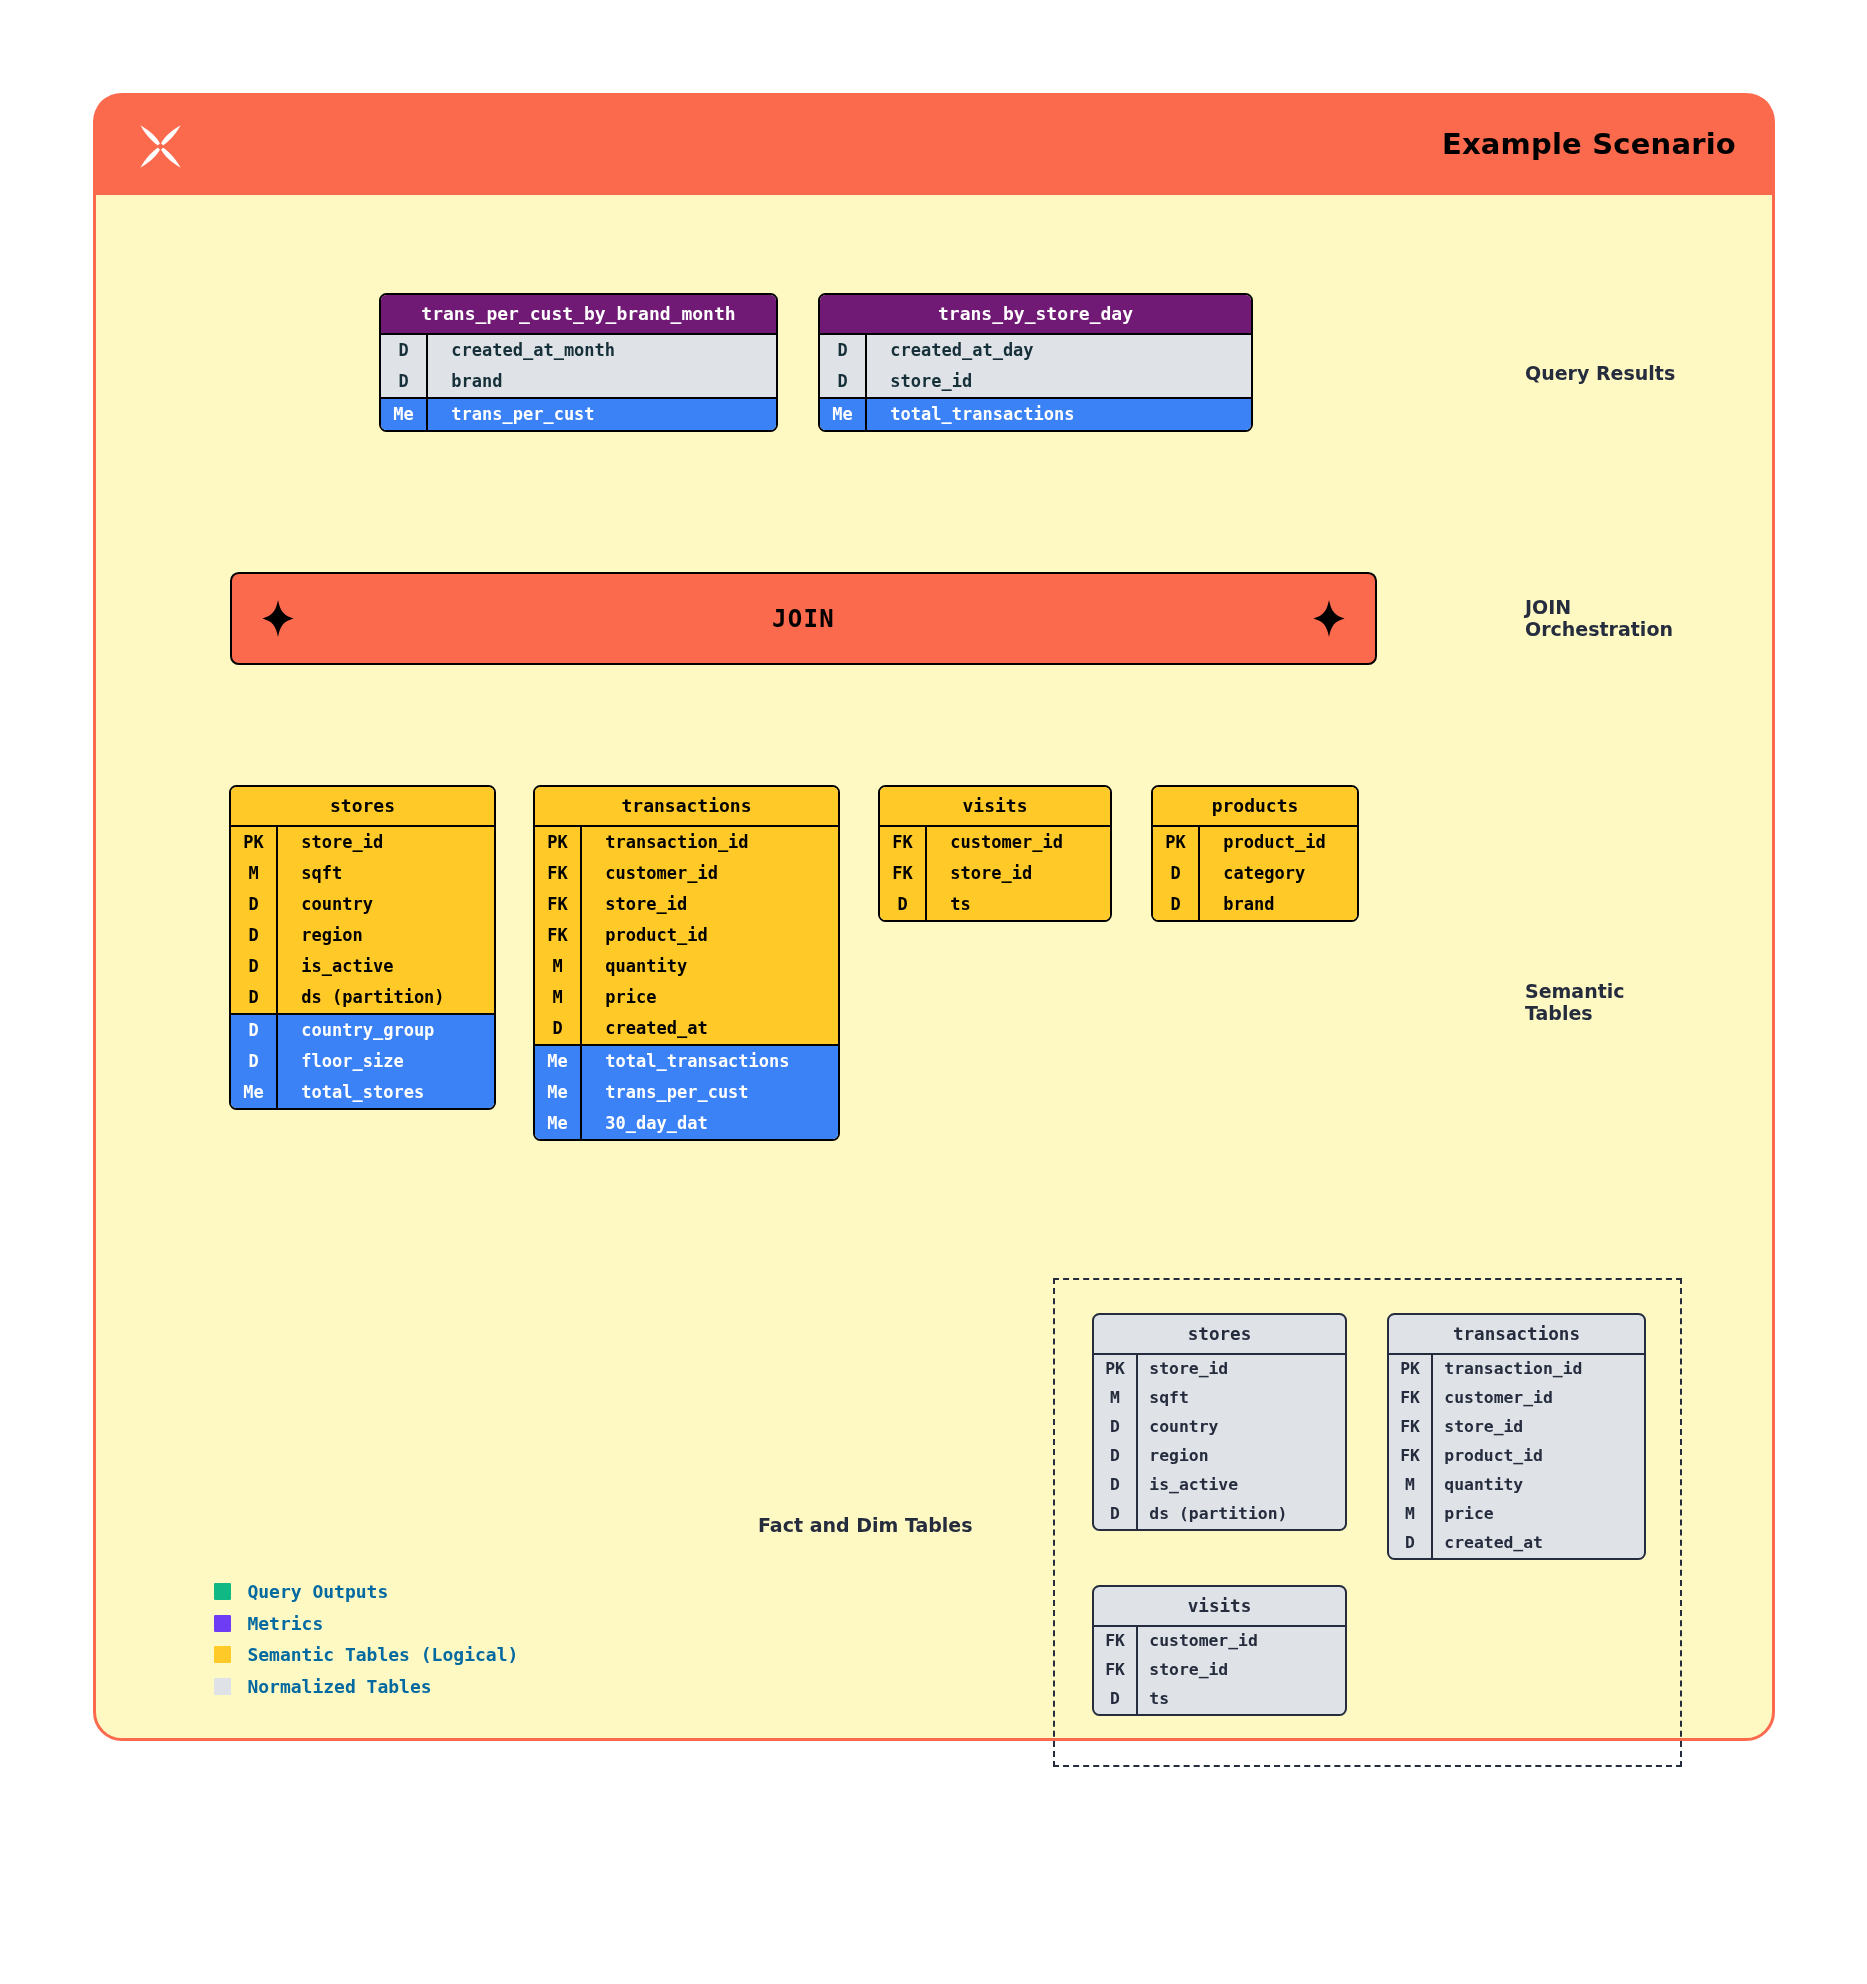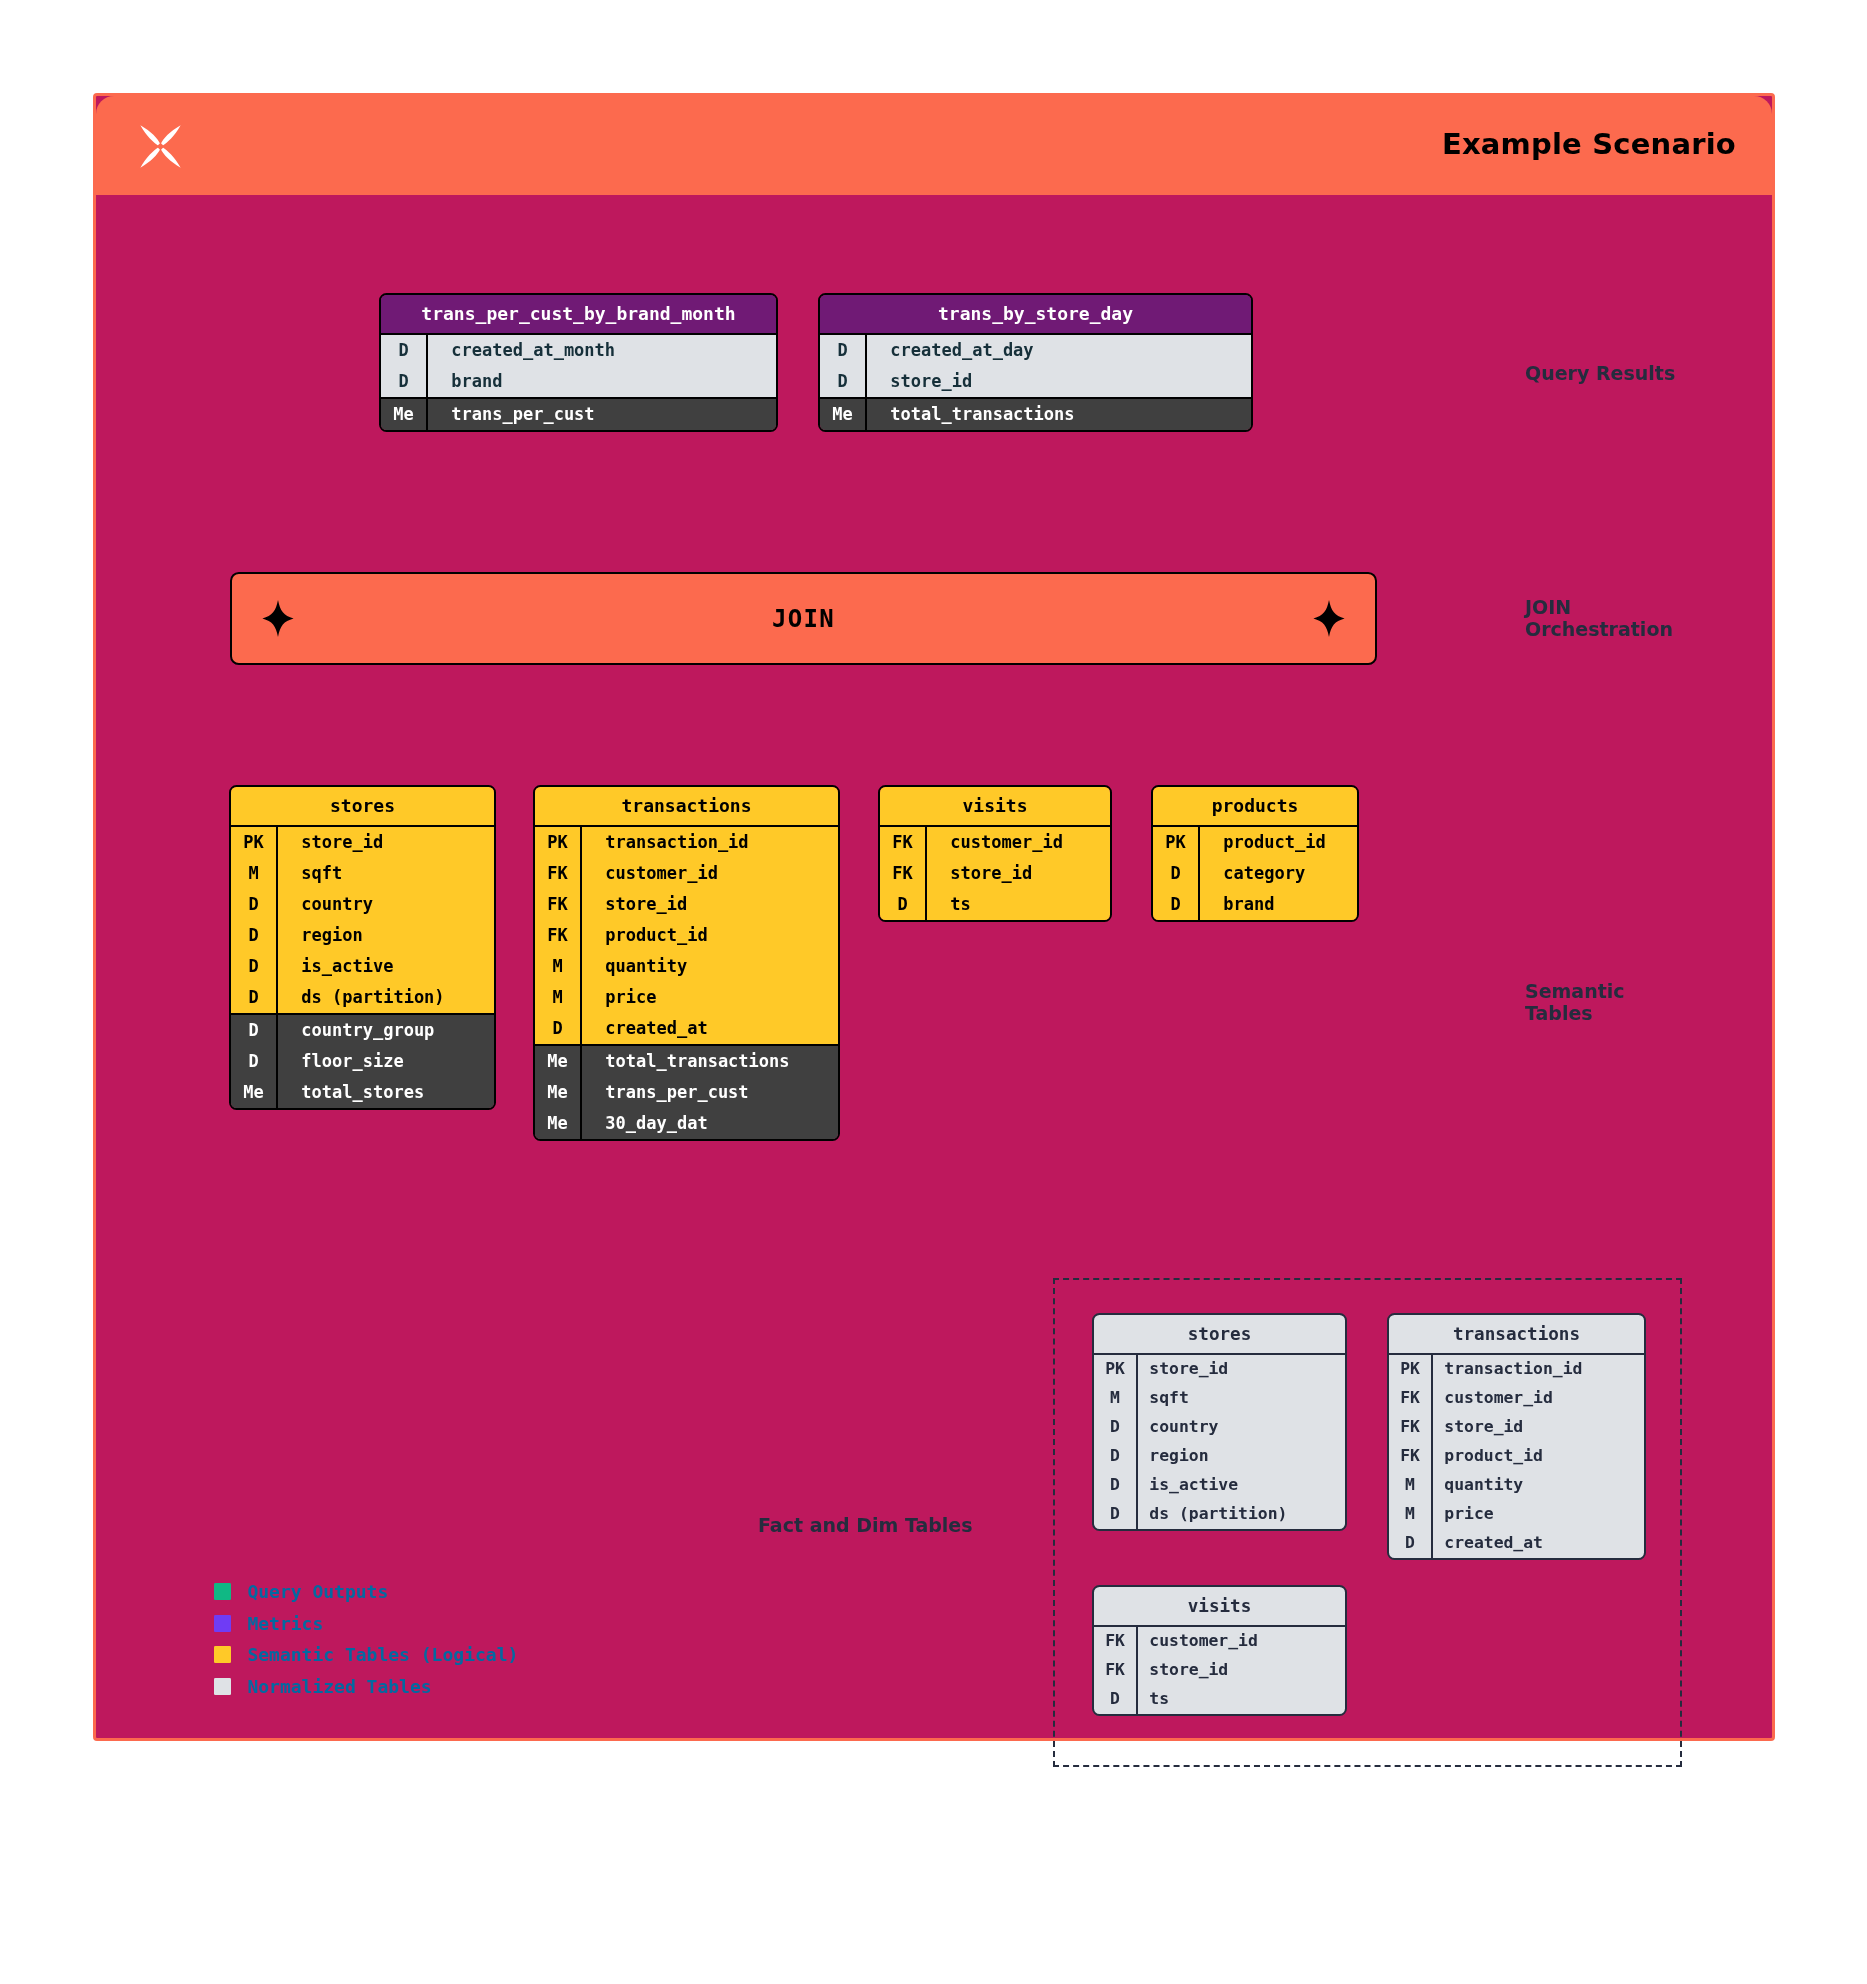--- a/index.html
+++ b/index.html
@@ -1,20 +1,20 @@
 <!DOCTYPE html>
 <html style="font-size:10px"><head>
 <meta charset="utf-8">
 <style>
   html,body{margin:0;padding:0;background:#ffffff;}
   body{width:1868px;height:1985px;font-family:"DejaVu Sans Mono",monospace;overflow:hidden;}
 
   .frame{
     position:absolute;left:93px;top:93px;width:1682px;height:1648px;
-    border:3.1px solid #fc6a4e;border-radius:4px;box-sizing:border-box;background:#be185d;
+    border:3.1px solid #fc6a4e;border-radius:29px;box-sizing:border-box;background:#fef9c3;
   }
   .titlebar{
     position:absolute;left:0;top:0;width:100%;height:99px;
     background:#fc6a4e;border-radius:18px 18px 0 0;box-sizing:border-box;
   }
   .logo{position:absolute;left:38px;top:24px;width:53px;height:53px;}
   .title{
     position:absolute;right:36px;top:31px;
     font-family:"DejaVu Sans",sans-serif;font-weight:bold;font-size:29px;color:#000;
     letter-spacing:0.2px;
@@ -36,21 +36,21 @@
     display:flex;align-items:center;justify-content:center;
   }
   .tbl .row .v{padding:7px 0 7px 11.3px;margin-left:12px;}
   .tbl .seg{}
   .tbl .seg + .seg{border-top:2.5px solid #000;}
 
   
   .green-hd{background:#701a75;color:#fff;}
   .grey-seg{background:#dfe2e6;color:#16303a;}
   .grey-seg .row .k{border-right-color:#000;}
-  .purple-seg{background:#404040;color:#fff;}
+  .purple-seg{background:#3b82f6;color:#fff;}
   .purple-seg .row .k{border-right-color:#000;}
   .yellow-hd{background:#ffc928;color:#000;}
   .yellow-seg{background:#ffc928;color:#000;}
 
   
   .norm{position:absolute;border:2.5px solid #252c3e;border-radius:7.5px;overflow:hidden;box-sizing:border-box;background:#dfe2e6;}
   .norm .hd{text-align:center;font-weight:bold;font-size:17.6px;color:#252c3e;padding:8.8px 5px 9.4px;}
   .norm .body{border-top:2.5px solid #252c3e;}
   .norm .row{display:flex;align-items:stretch;font-size:16.4px;font-weight:bold;color:#252c3e;line-height:1;}
   .norm .row .k{width:44px;min-width:44px;text-align:center;border-right:2.5px solid #252c3e;

